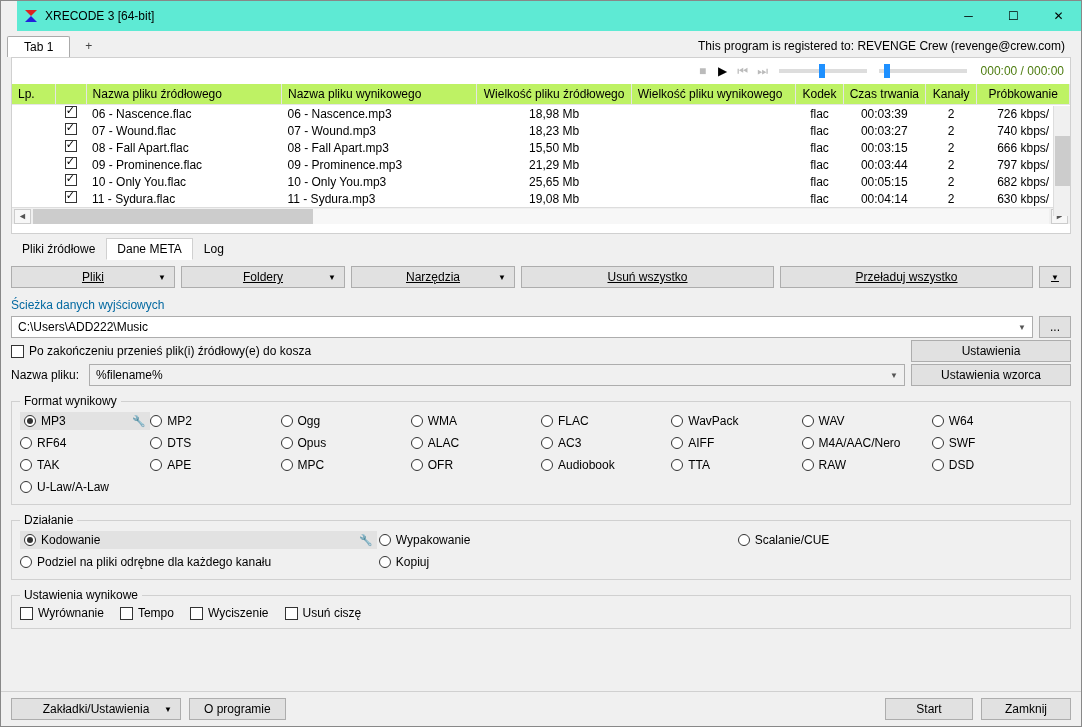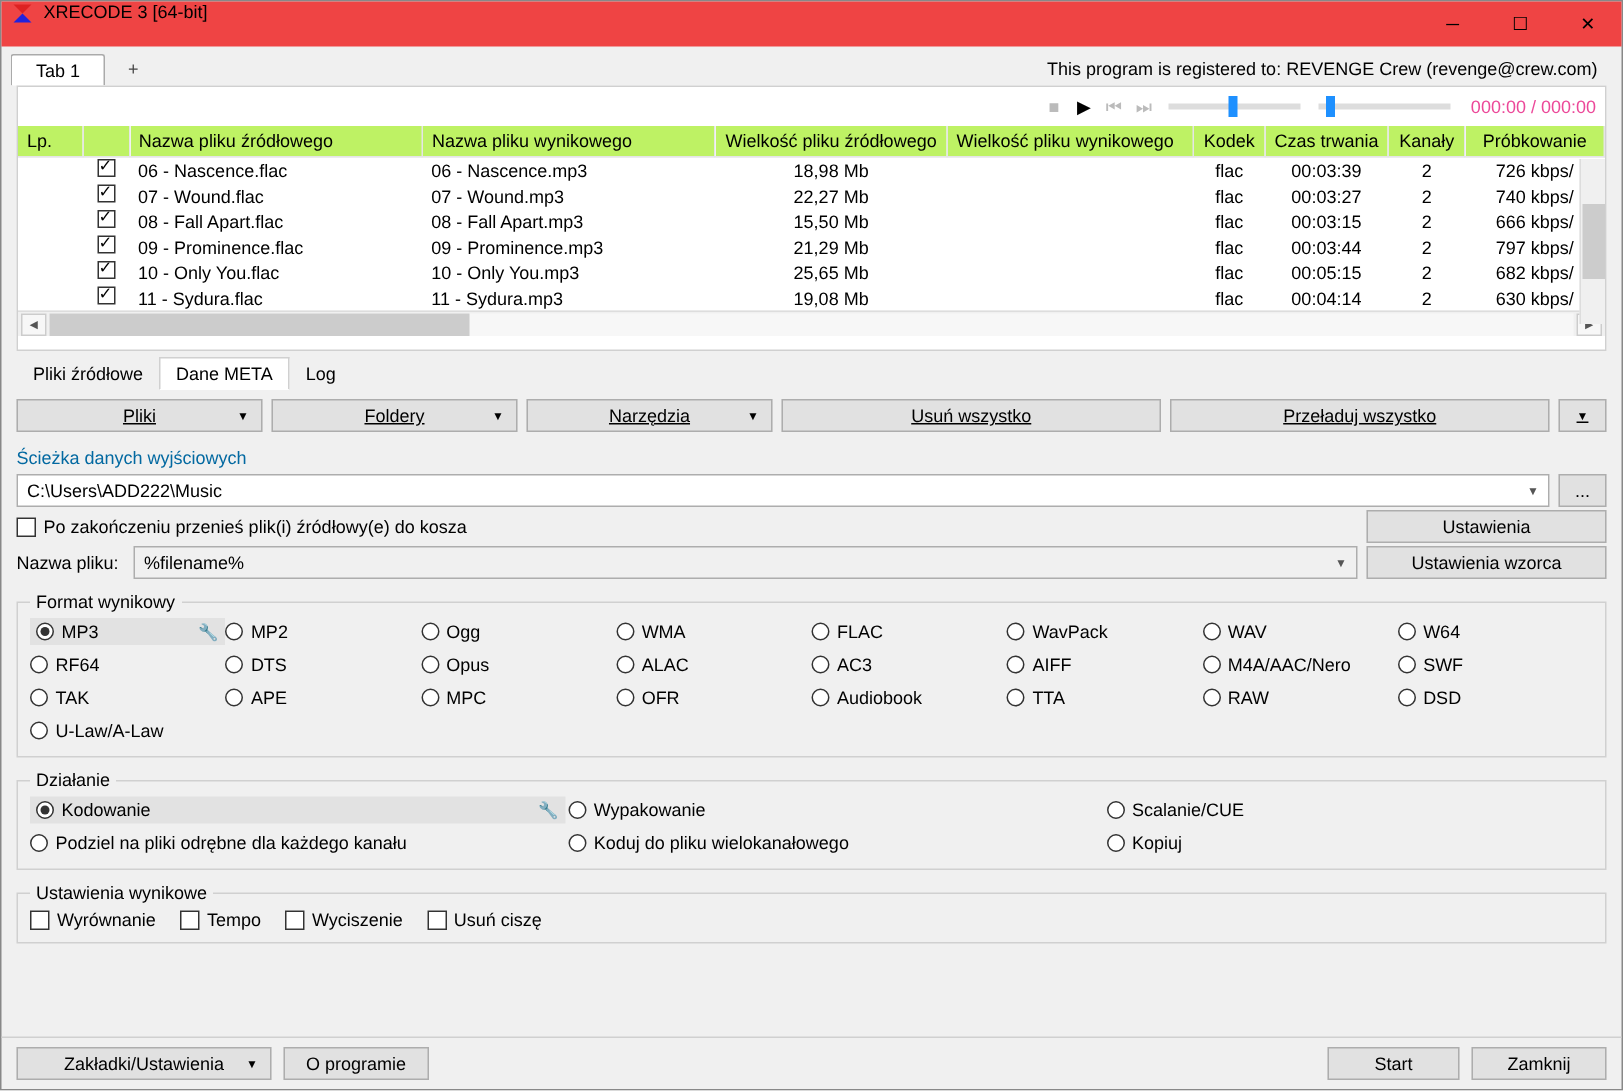--- a/index.html
+++ b/index.html
@@ -1,37 +1,37 @@
 <!DOCTYPE html>
 <html><head>
 <meta charset="utf-8">
 <style>
   * { box-sizing: border-box; font-family: 'Segoe UI', Tahoma, sans-serif; font-size: 12px; }
   body { margin: 0; background: #fff; }
   .window { width: 1082px; height: 727px; border: 1px solid #888; display: flex; flex-direction: column; background: #f0f0f0; }
-  .titlebar { height: 30px; background: #ef4444; display: flex; align-items: flex-start; padding: 0 0 0 6px; }
+  .titlebar { height: 30px; background: #5eead4; display: flex; align-items: center; padding: 0 0 0 6px; margin-left: 16px; }
   .titlebar .logo { width: 16px; height: 16px; margin-right: 6px; }
   .titlebar .title { flex: 1; font-size: 12px; color: #000; }
   .titlebar .wbtn { width: 45px; height: 30px; display: flex; align-items: center; justify-content: center; color: #000; }
 
   .tabstrip { height: 26px; display: flex; align-items: flex-end; padding: 0 6px; }
   .tab { border: 1px solid #aaa; border-bottom: none; padding: 3px 16px; background: #fff; border-radius: 2px 2px 0 0; margin-right: 4px; }
   .tab-add { border: 1px solid transparent; padding: 3px 10px; color: #444; }
   .reg-text { margin-left: auto; padding: 0 10px 4px 0; color: #000; font-size: 12px; }
 
   .filepanel { margin: 0 10px; border: 1px solid #d0d0d0; background: #fff; display: flex; flex-direction: column; height: 177px; }
   .player { height: 26px; display: flex; align-items: center; justify-content: flex-end; gap: 0; padding: 2px 6px; }
   .pbtn { width: 20px; height: 20px; display: flex; align-items: center; justify-content: center; color: #555; }
   .pbtn.play { color: #000; }
   .pbtn.dim { color: #bbb; }
   .slider { width: 88px; height: 4px; background: #ddd; margin: 0 6px; position: relative; }
   .slider::after { content: ''; position: absolute; width: 6px; height: 14px; background: #1e90ff; top: -5px; }
   .slider.s1::after { left: 40px; }
   .slider.s2::after { left: 5px; }
-  .timecode { color: #ec4899; font-size: 12px; padding-left: 8px; }
+  .timecode { color: #4d7c0f; font-size: 12px; padding-left: 8px; }
 
   .grid { flex: 1; overflow: hidden; position: relative; }
   table { border-collapse: collapse; width: 100%; table-layout: fixed; }
   th { text-align: left; font-weight: normal; padding: 3px 6px; border-right: 1px solid #e5e5e5; border-bottom: 1px solid #e5e5e5; background: #bef264; overflow: hidden; white-space: nowrap; }
   td { padding: 1px 6px; white-space: nowrap; overflow: hidden; }
   td.num, th.num { text-align: center; }
   td.ctr, th.ctr { text-align: center; }
   .chk { width: 12px; height: 12px; display: inline-block; border: 1px solid #333; position: relative; }
   .chk.on::after { content: '✓'; position: absolute; top: -3px; left: 0; font-size: 11px; }
   .hscroll { height: 17px; background: #f0f0f0; border-top: 1px solid #ddd; display:flex; align-items:center; padding:0 2px; gap:2px;}
@@ -135,21 +135,21 @@
     <td class="num">flac</td>
               <td class="ctr">00:03:39</td>
               <td class="ctr">2</td>
               <td class="num">726 kbps/</td>
             </tr>
             <tr>
               <td></td>
               <td class="ctr"><span class="chk on"></span></td>
     <td>07 - Wound.flac</td>
               <td>07 - Wound.mp3</td>
-              <td class="num">22,27 Mb</td>
+              <td class="num">18,23 Mb</td>
               <td></td>
     <td class="num">flac</td>
               <td class="ctr">00:03:27</td>
               <td class="ctr">2</td>
               <td class="num">740 kbps/</td>
             </tr>
             <tr>
               <td></td>
               <td class="ctr"><span class="chk on"></span></td>
     <td>08 - Fall Apart.flac</td>
@@ -386,24 +386,20 @@
       <div class="radio">
           <div class="r"></div>
           <span>Scalanie/CUE</span>
         </div>
       <div class="radio">
           <div class="r"></div>
           <span>Podziel na pliki odrębne dla każdego kanału</span>
         </div>
       <div class="radio">
           <div class="r"></div>
-          <span>Koduj do pliku wielokanałowego</span>
-        </div>
-      <div class="radio">
-          <div class="r"></div>
           <span>Kopiuj</span>
         </div>
     </div>
   </fieldset>
 
   <fieldset>
     <legend>Ustawienia wynikowe</legend>
     <div class="outset">
       <div class="checkbox">
           <div class="box"></div>

